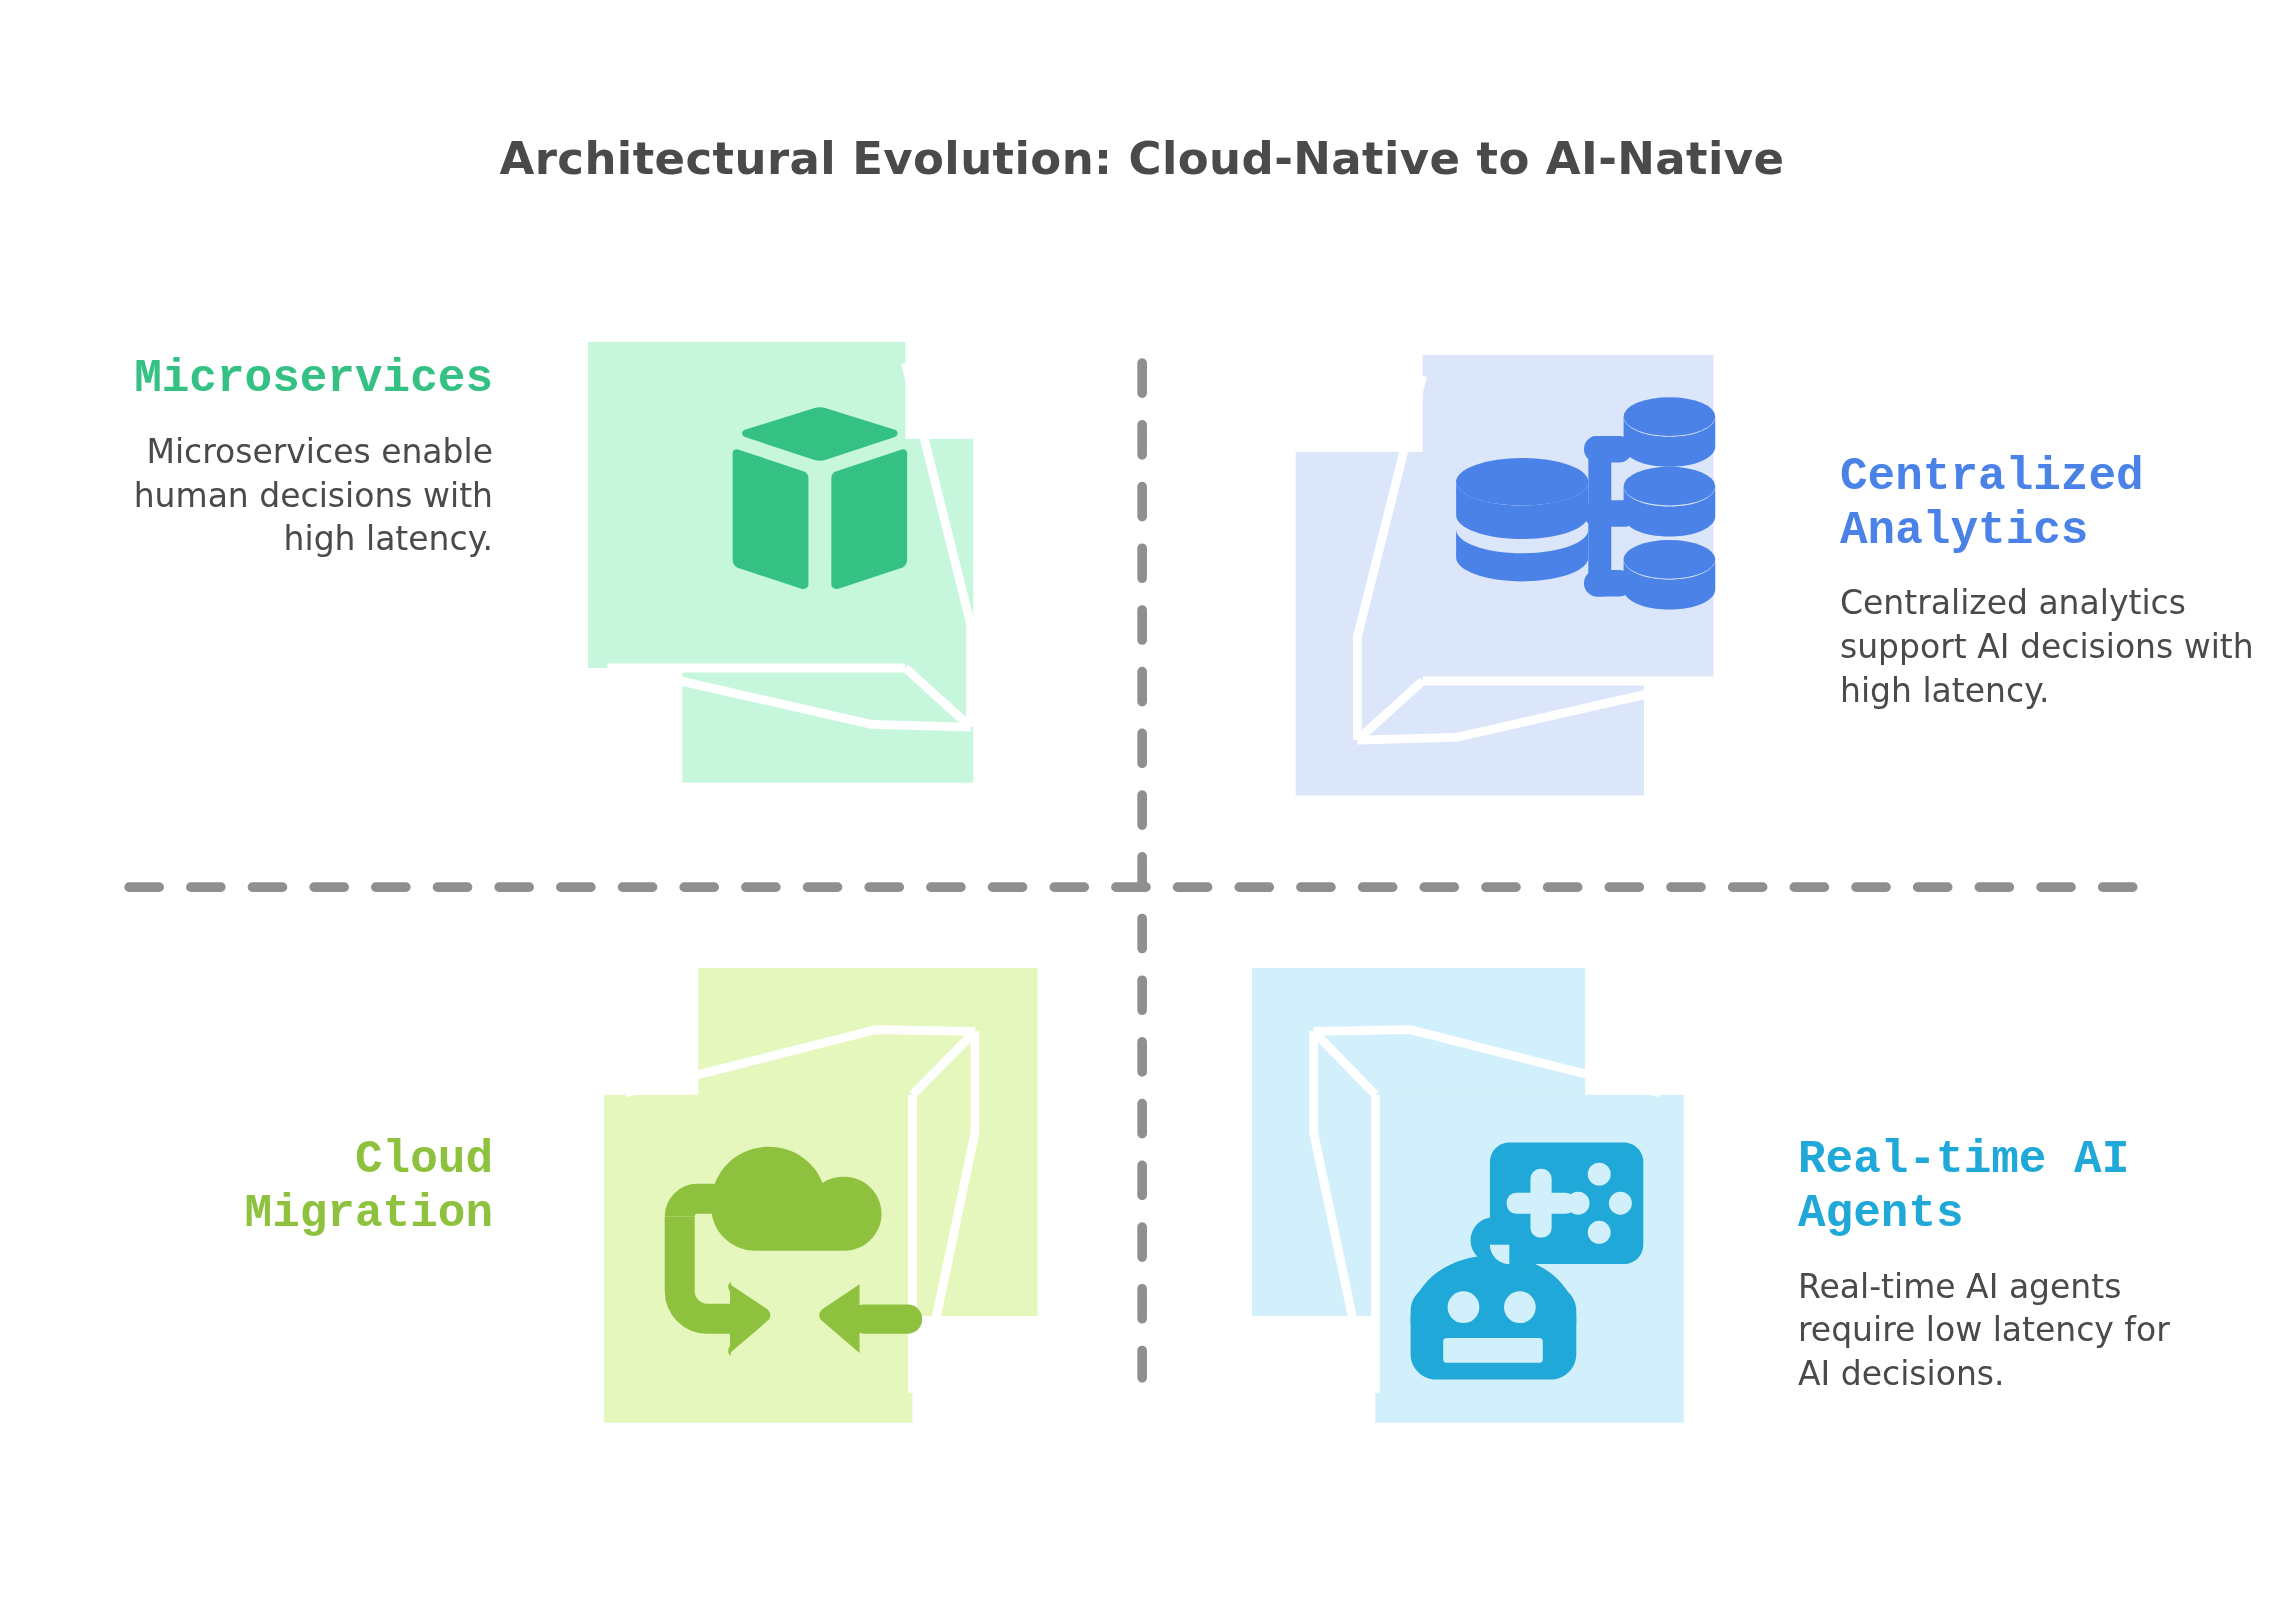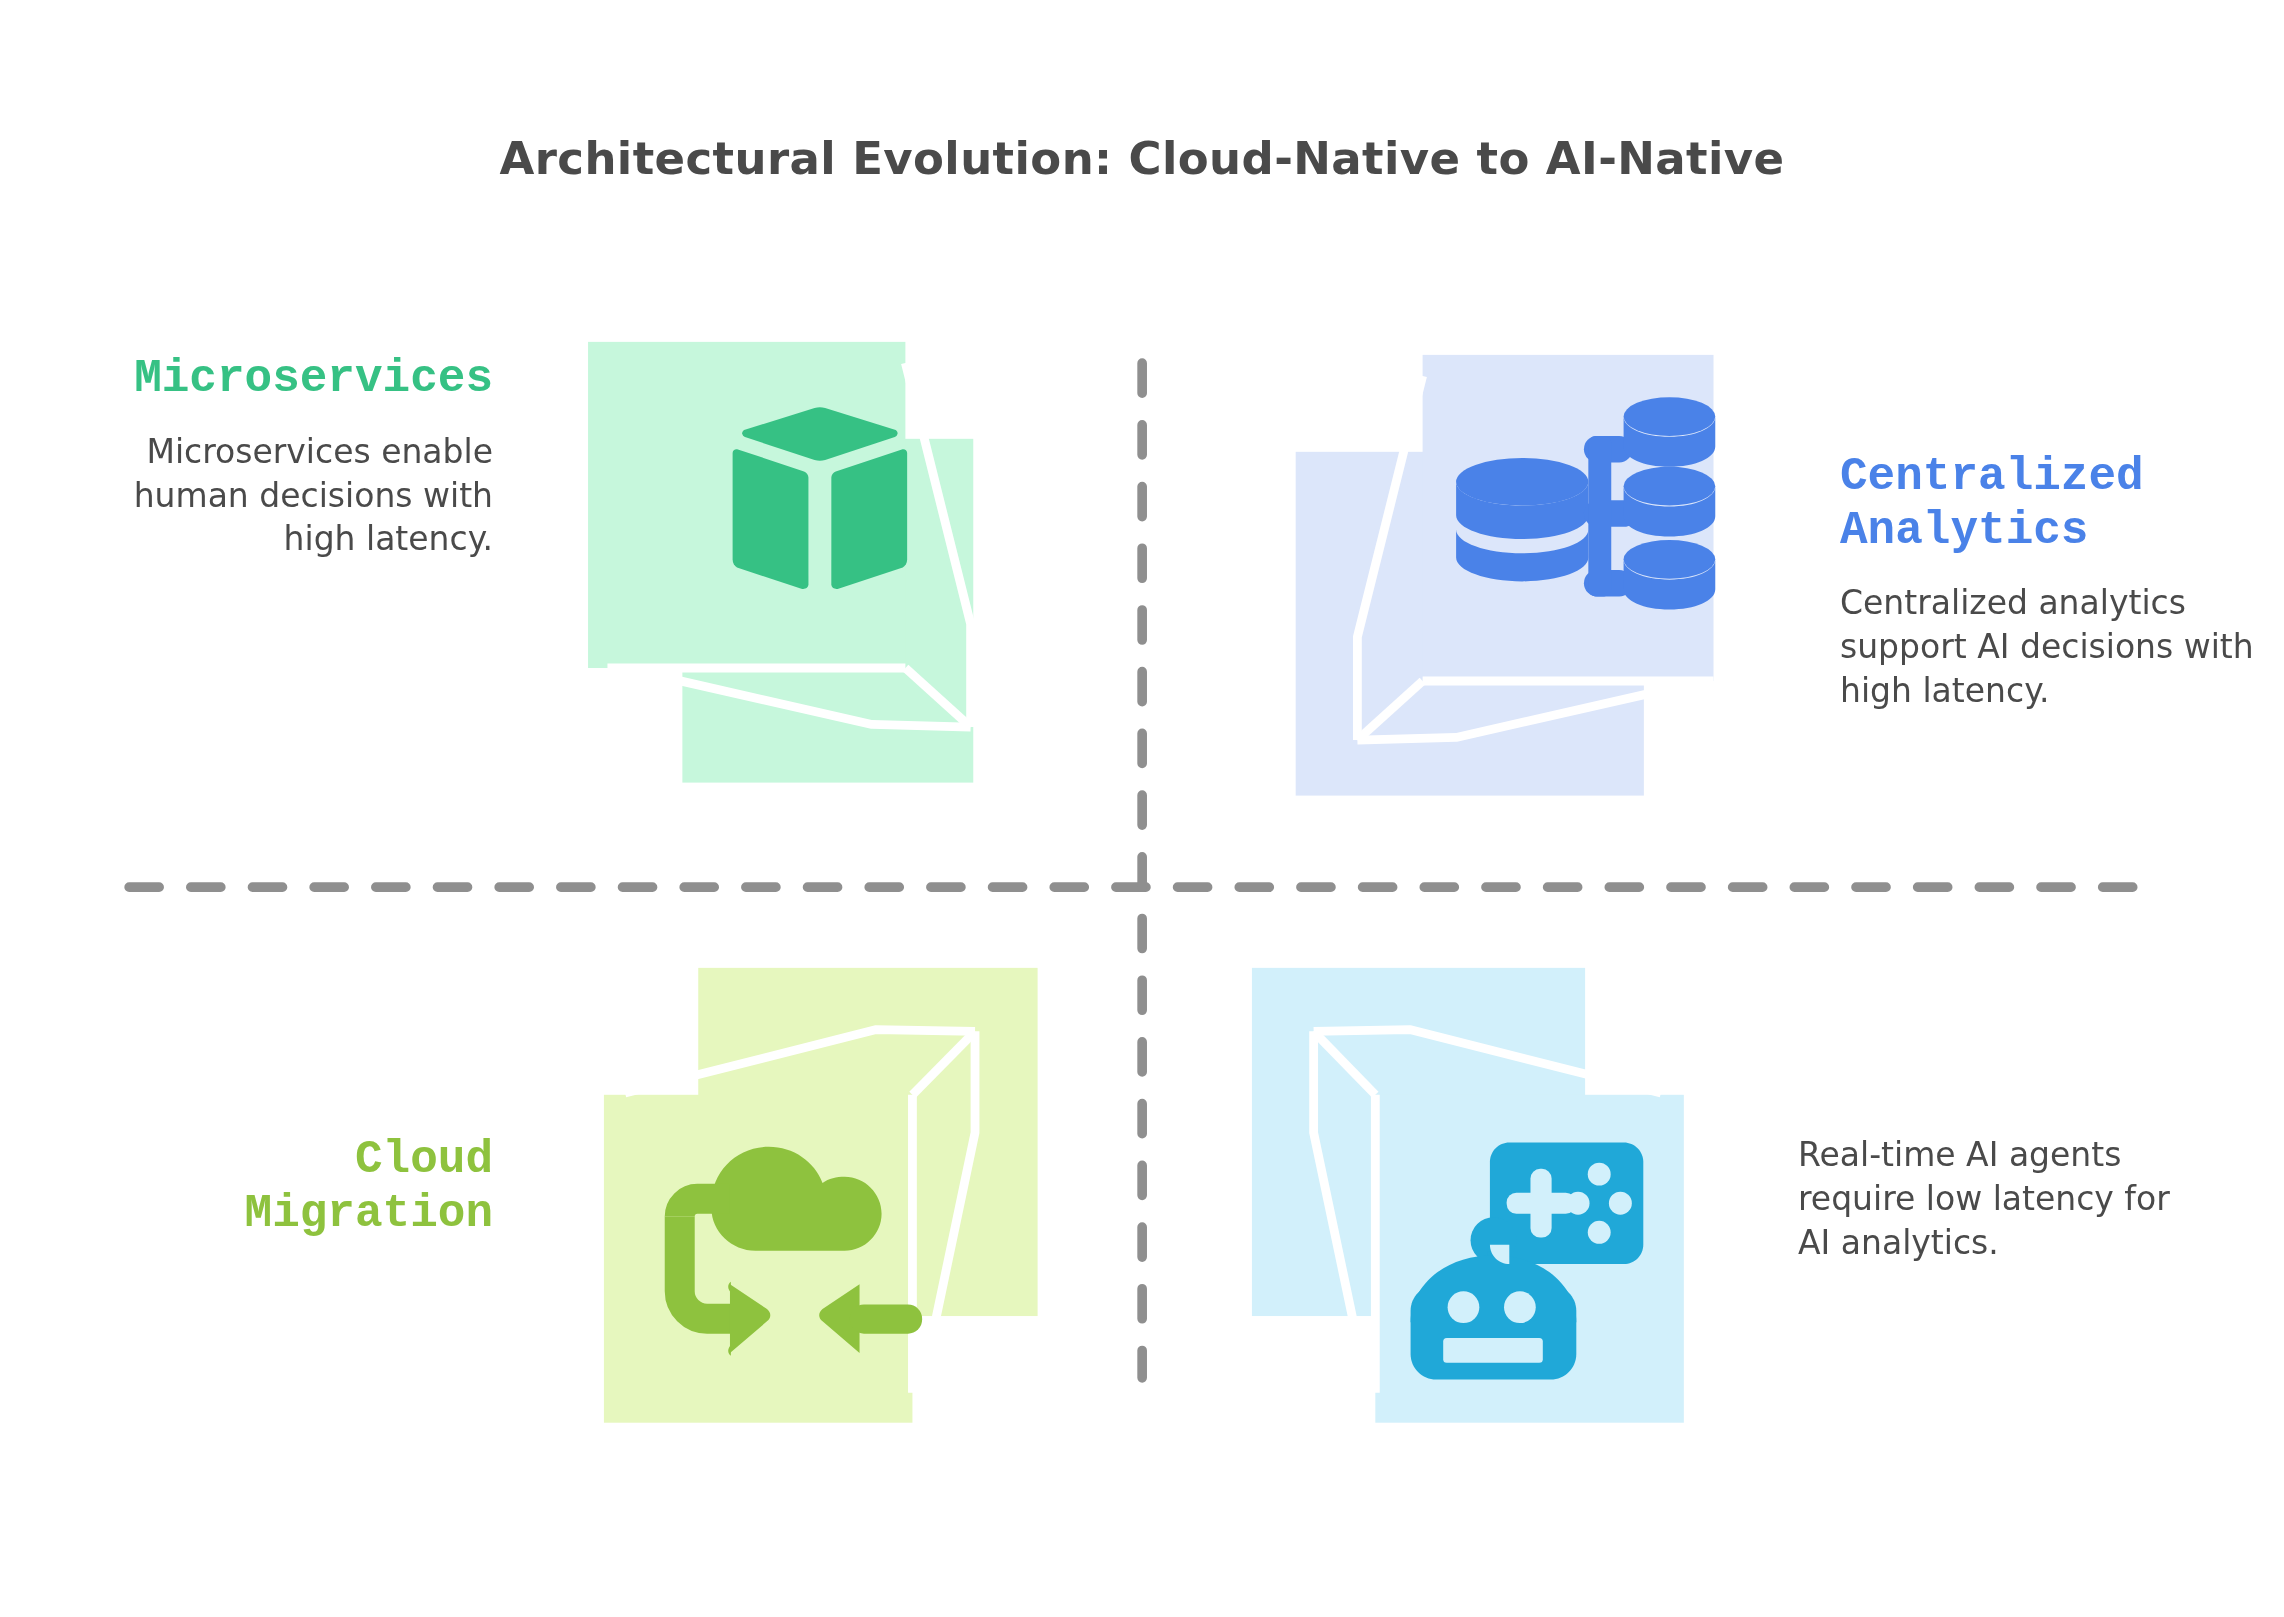--- a/index.html
+++ b/index.html
@@ -275,21 +275,22 @@
           <rect x="305" y="400" width="82" height="33" rx="16"></rect>
         </g>
       </svg>
     </div>
   </div>
 </div>
 
 <div class="quadrant" id="quadrant-realtime-agents">
 
   <div class="text-col left-align" style="margin-left:auto">
-    <div class="q-body">Real-time AI agents require low latency for AI analytics.</div>
+    <div class="q-heading" style="color:#20A8D8">Real-time AI Agents</div>
+    <div class="q-body">Real-time AI agents require low latency for AI decisions.</div>
   </div>
 
   <div class="graphic-col">
     <div class="scene">
       <svg viewBox="0 0 540 540">
 
         <g>
           <rect x="26" y="18" width="378" height="395" fill="#D2F0FB"></rect>
         </g>
 

